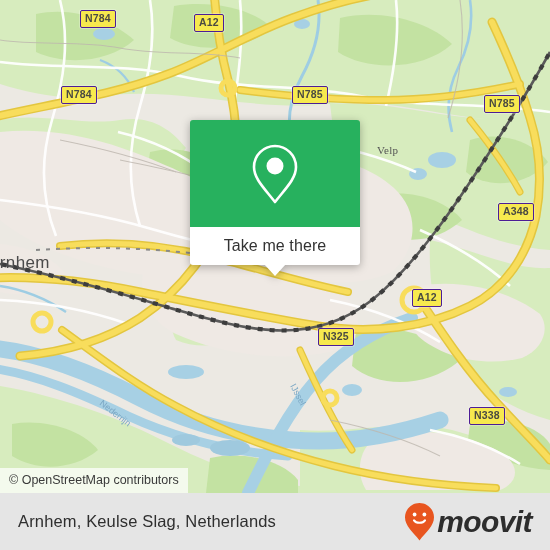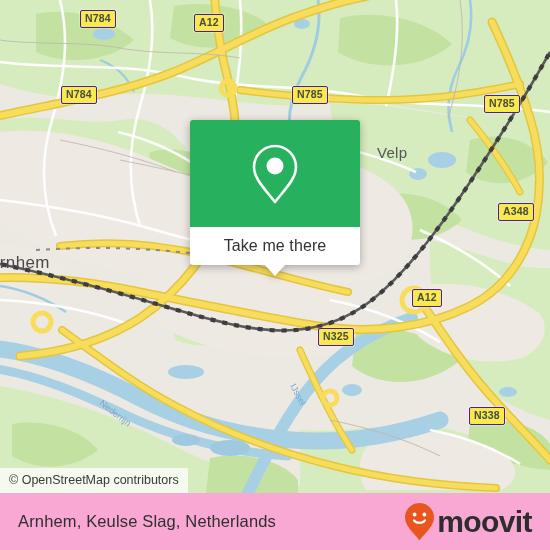--- a/index.html
+++ b/index.html
@@ -16,21 +16,21 @@
 
   
   .place-label{
     position:absolute;
     color:#4d4d4d;
     font-family:"Liberation Sans", sans-serif;
     white-space:nowrap;
     pointer-events:none;
   }
   .place-city{font-size:17px;color:#4a4a4a;letter-spacing:.4px;}
-  .place-town{font-size:15px;color:#555;letter-spacing:.3px;}
+  .place-town{font-size:11px;color:#555;letter-spacing:.3px;font-family:Liberation Serif, serif;}
   .water-label{
     position:absolute;font-size:9px;color:#7ba7c4;
     font-family:"Liberation Sans", sans-serif;white-space:nowrap;
   }
 
   
   .shield{
     position:absolute;
     background:#f7e94e;
     border:1px solid #4c1d95;
@@ -86,34 +86,35 @@
     position:absolute;left:50%;bottom:-11px;margin-left:-11px;
     width:0;height:0;
     border-left:11px solid transparent;
     border-right:11px solid transparent;
     border-top:12px solid #ffffff;
   }
 
   
   .footer{
     position:absolute;left:0;top:493px;width:550px;height:57px;
-    background:#f9a8d4;
+    background:#e5e5e5;
     display:flex;align-items:center;justify-content:space-between;
     padding:0 18px 0 18px;
     box-sizing:border-box;
     overflow:hidden;
     gap:36px;
   }
   .footer-title{
     color:#2f2f2f;font-size:16.5px;letter-spacing:.15px;white-space:nowrap;
   }
   .brand{display:flex;align-items:center;gap:2px;}
   .brand-word{
     color:#2d2d2d;font-size:30px;line-height:30px;font-weight:bold;
     letter-spacing:-.6px;
+    font-style:italic;
   }
 </style>
 </head>
 <body>
 
 <div class="app">
 
   <div class="map">
 
     <svg class="map-svg" width="550" height="493" viewBox="0 0 550 493">

